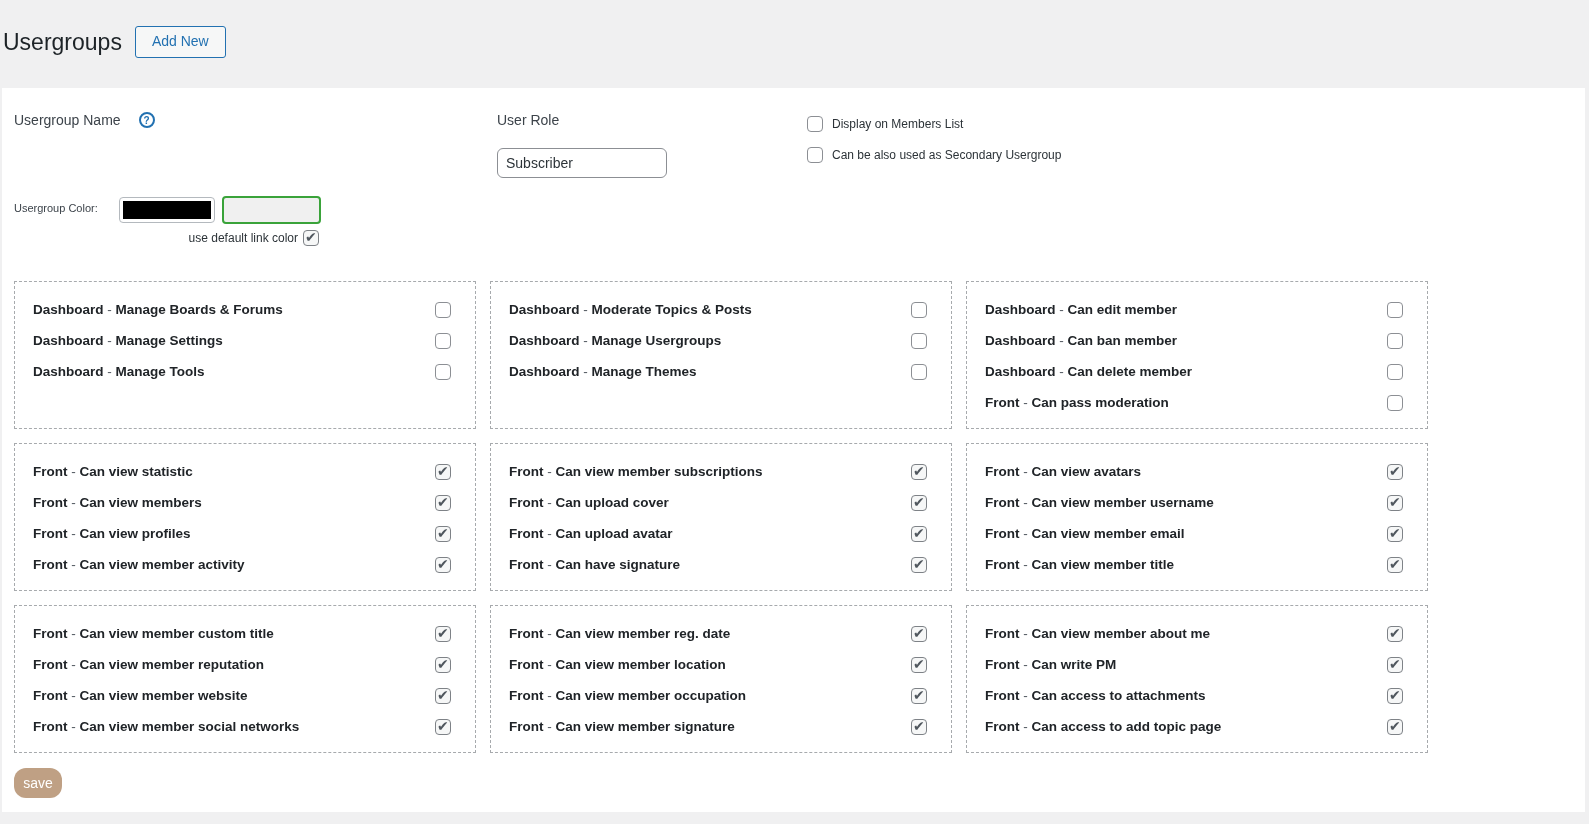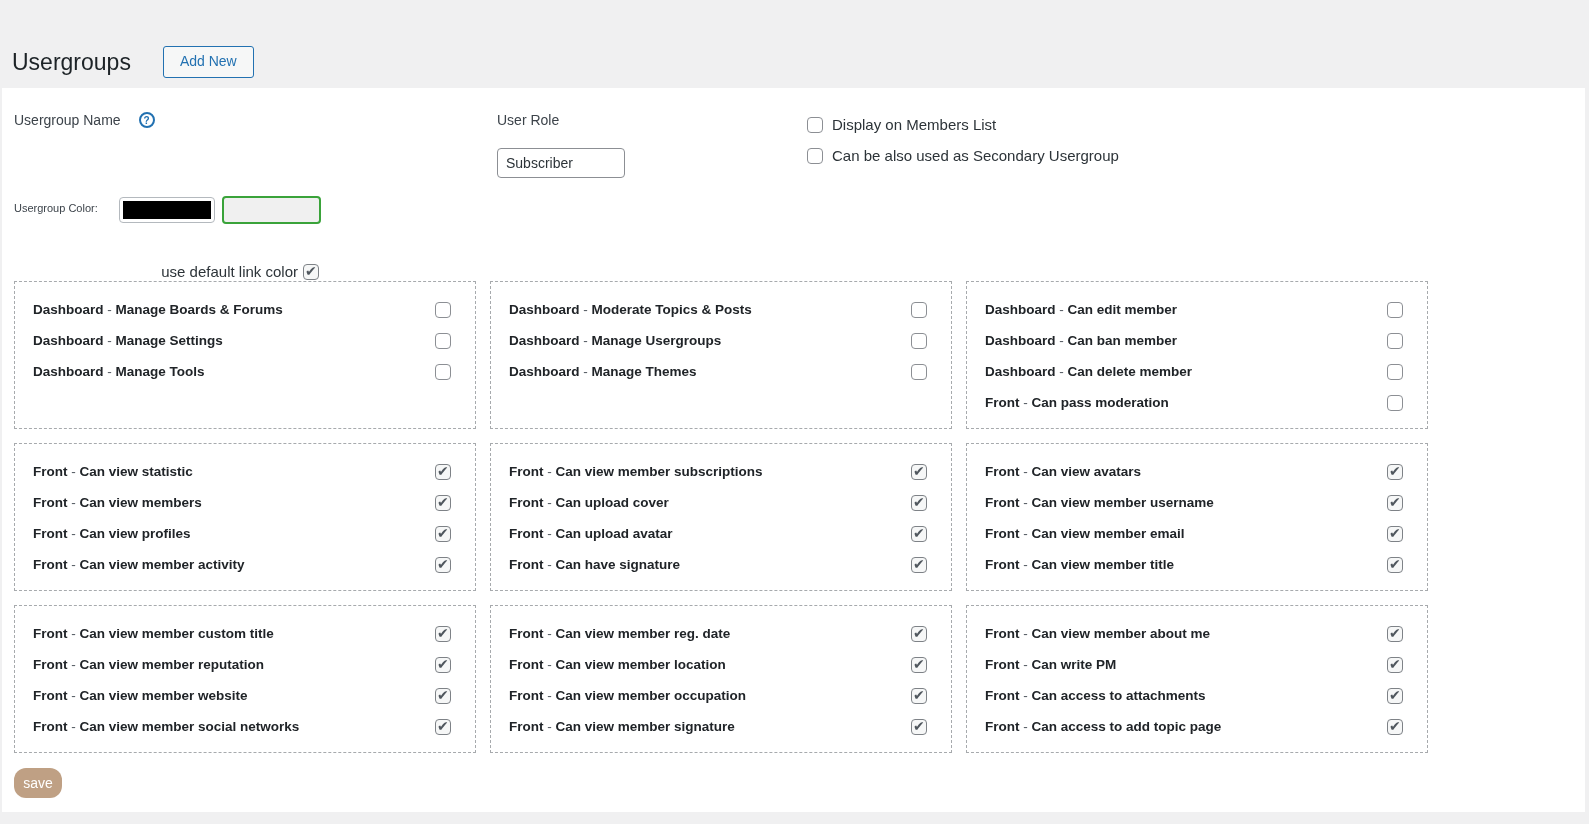--- a/index.html
+++ b/index.html
@@ -17,21 +17,21 @@
   html,body{width:1589px;height:824px;}
   body{
     font-family:"Liberation Sans","DejaVu Sans",sans-serif;
     background:var(--page-bg);
     color:var(--text-dark);
     overflow:hidden;
   }
   .screen{position:relative;width:1589px;height:824px;background:var(--page-bg);}
 
   
-  .page-header{position:absolute;left:12px;top:26px;display:flex;align-items:center;gap:32px;margin-top:20px;}
+  .page-header{position:absolute;left:3px;top:26px;display:flex;align-items:center;gap:13px;}
   .page-title{font-size:23px;font-weight:400;color:var(--text-dark);line-height:30px;}
   .add-new-btn{
     display:inline-block;padding:5px 16px;font-size:14px;line-height:1.4;
     color:var(--wp-blue);background:#f6f7f7;border:1px solid var(--wp-blue);
     border-radius:3px;cursor:pointer;
   }
 
   
   .card{position:absolute;left:2px;top:88px;width:1583px;height:724px;background:#ffffff;}
 
@@ -54,36 +54,36 @@
     border:1px solid #b4b9be;border-radius:4px;background:#fff;padding:3px;cursor:pointer;
   }
   .color-swatch-fill{width:100%;height:100%;background:var(--swatch);}
   .color-picker-input{
     position:absolute;left:220px;top:108px;width:99px;height:28px;
     border:2px solid var(--green);border-radius:4px;background:#f0f0f0;
     font-family:inherit;font-size:13px;padding:0 6px;color:#2c3338;
   }
   .default-link-row{
     position:absolute;left:12px;top:142px;width:305px;display:flex;
-    justify-content:flex-end;align-items:center;gap:5px;font-size:13.5px;color:#2c3338;margin-top:33px;
+    justify-content:flex-end;align-items:center;gap:5px;font-size:13.5px;color:#2c3338;
   }
 
   
   .checkbox{
     position:relative;display:inline-block;width:16px;height:16px;flex:0 0 16px;
     border:1px solid var(--border-gray);border-radius:4px;background:#fff;cursor:pointer;
   }
   .checkbox.checked{background:#f6f7f7;border-color:#7e8287;}
   .checkbox.checked::after{
     content:"\2714";position:absolute;left:1px;top:-2px;
     font-size:14px;line-height:16px;color:#50575e;font-weight:bold;
   }
 
   .opt-row{position:absolute;display:flex;align-items:center;gap:9px;}
-  .opt-label{font-size:15px;color:#2c3338;}
+  .opt-label{font-size:12px;color:#2c3338;}
 
   
   .perm-grid{
     position:absolute;left:12px;top:193px;
     display:grid;grid-template-columns:repeat(3,462px);grid-auto-rows:148px;
     column-gap:14px;row-gap:14px;
   }
   .perm-box{
     border:1px dashed var(--dash-gray);
     padding:12px 24px 10px 18px;
@@ -122,21 +122,21 @@
     </div>
     <input class="color-picker-input" value="" style="">
     <div class="default-link-row">
       <span class="opt-label">use default link color</span>
       <span class="checkbox checked"></span>
     </div>
 
     <div class="label-row" style="left:495px;top:24px;">
       <span class="field-label">User Role</span>
     </div>
-    <input class="text-input" style="left: 495px; top: 60px; width: 128px;" value="Subscriber">
+    <input class="text-input" style="left: 495px; top: 60px; width: 170px; border-radius: 6px;" value="Subscriber">
 
     <div class="opt-row" style="left:805px;top:28px;">
       <span class="checkbox"></span>
       <span class="opt-label">Display on Members List</span>
     </div>
     <div class="opt-row" style="left:805px;top:59px;">
       <span class="checkbox"></span>
       <span class="opt-label">Can be also used as Secondary Usergroup</span>
     </div>
 

